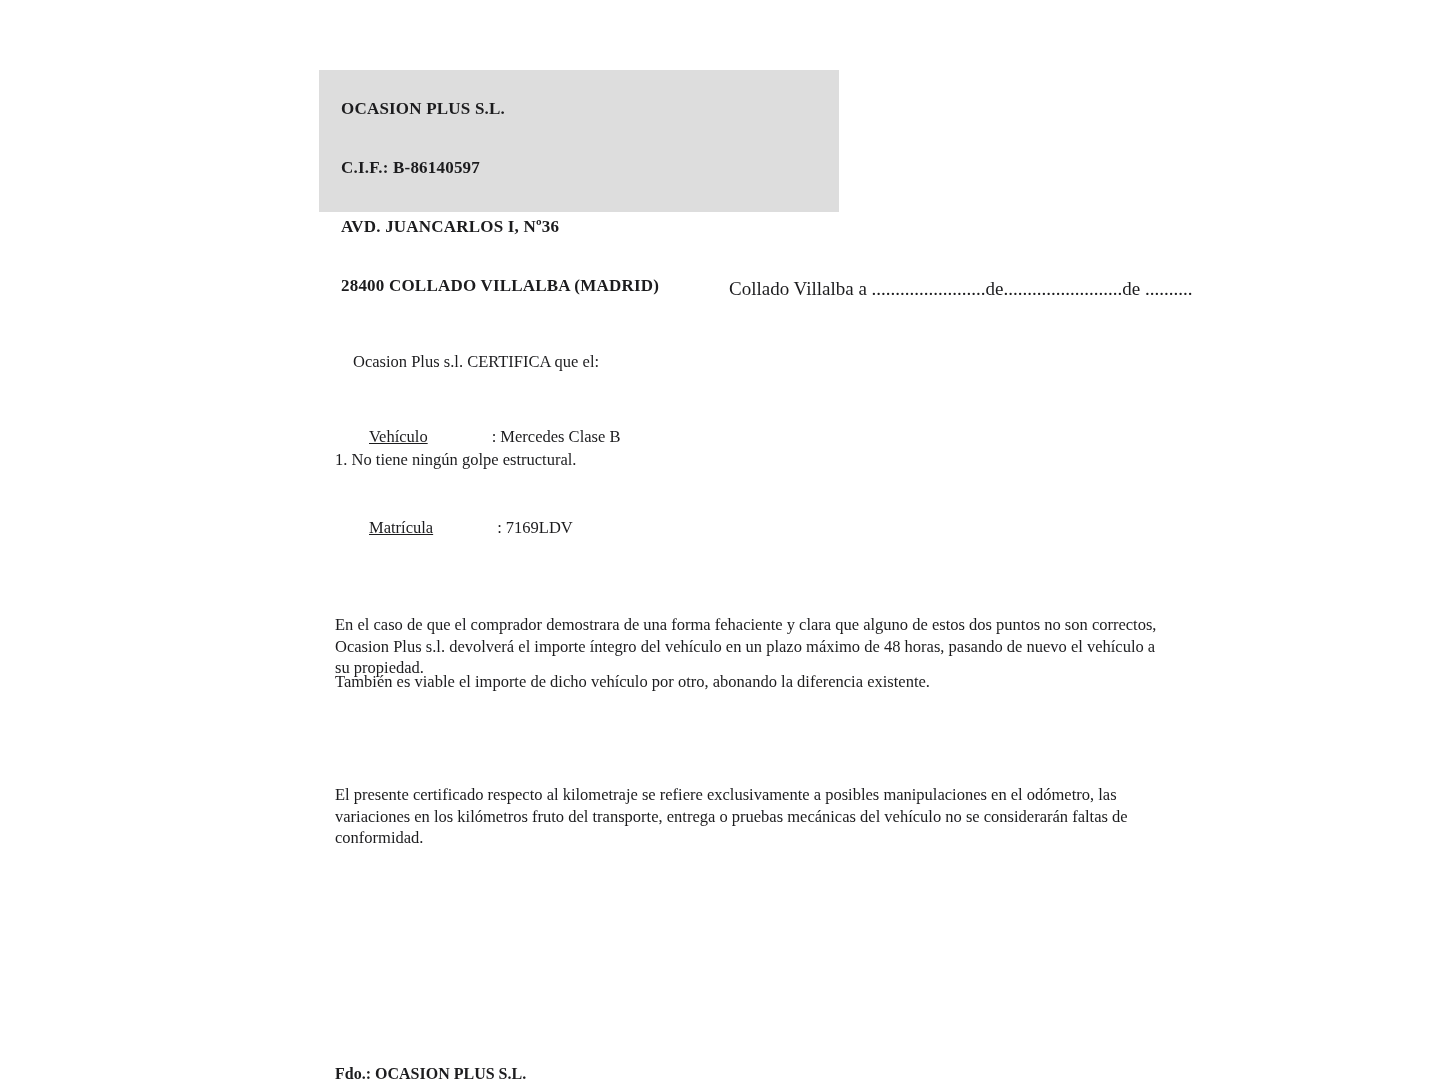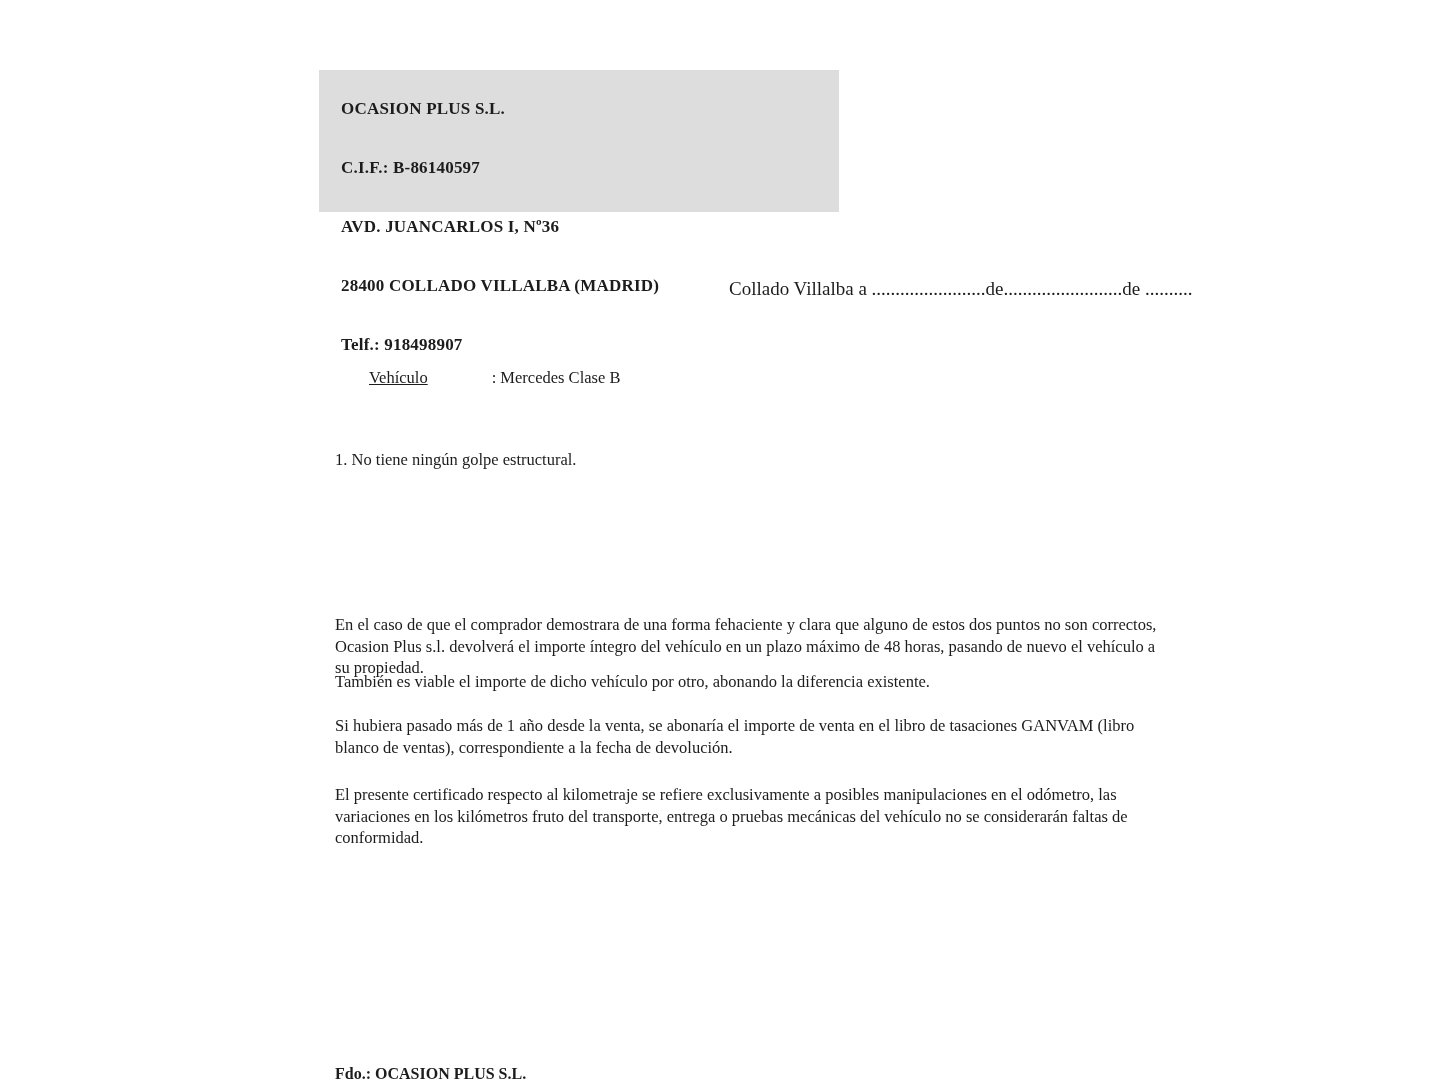--- a/index.html
+++ b/index.html
@@ -78,31 +78,31 @@
 </head>
 <body>
 
 <div class="page">
 
   <div class="company-header">
     <div class="hline">OCASION PLUS S.L.</div>
     <div class="hline">C.I.F.: B-86140597</div>
     <div class="hline">AVD. JUANCARLOS I, Nº36</div>
     <div class="hline">28400 COLLADO VILLALBA (MADRID)</div>
-    <div class="hline">Telf.: 918498907</div>
   </div>
 
   <div class="date-line">Collado Villalba a ........................de.........................de ..........</div>
 
   <div class="certify-block">
+    <div class="cert-row">Ocasion Plus s.l. CERTIFICA que el:</div>
     <div class="cert-row"><span class="cert-label">Vehículo</span><span class="cert-sep"></span><span>: Mercedes Clase B</span></div>
+    <div class="cert-row"><span class="cert-label">Matrícula</span><span class="cert-sep"></span><span>: 7169LDV</span></div>
   </div>
 
   <div class="point-1">1. No tiene ningún golpe estructural.</div>
 
   <div class="para para-1">En el caso de que el comprador demostrara de una forma fehaciente y clara que alguno de estos dos puntos no son correctos, Ocasion Plus s.l. devolverá el importe íntegro del vehículo en un plazo máximo de 48 horas, pasando de nuevo el vehículo a su propiedad.</div>
   <div class="para para-2">También es viable el importe de dicho vehículo por otro, abonando la diferencia existente.</div>
-  <div class="para para-3">Si hubiera pasado más de 1 año desde la venta, se abonaría el importe de venta en el libro de tasaciones GANVAM (libro blanco de ventas), correspondiente a la fecha de devolución.</div>
   <div class="para para-4">El presente certificado respecto al kilometraje se refiere exclusivamente a posibles manipulaciones en el odómetro, las variaciones en los kilómetros fruto del transporte, entrega o pruebas mecánicas del vehículo no se considerarán faltas de conformidad.</div>
 
   <div class="signature">Fdo.: OCASION PLUS S.L.</div>
 
 </div>
 
 </body></html>

